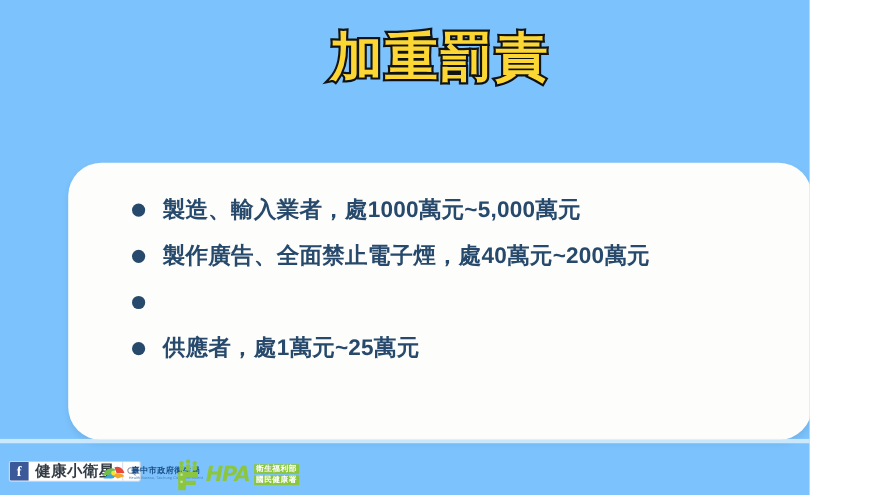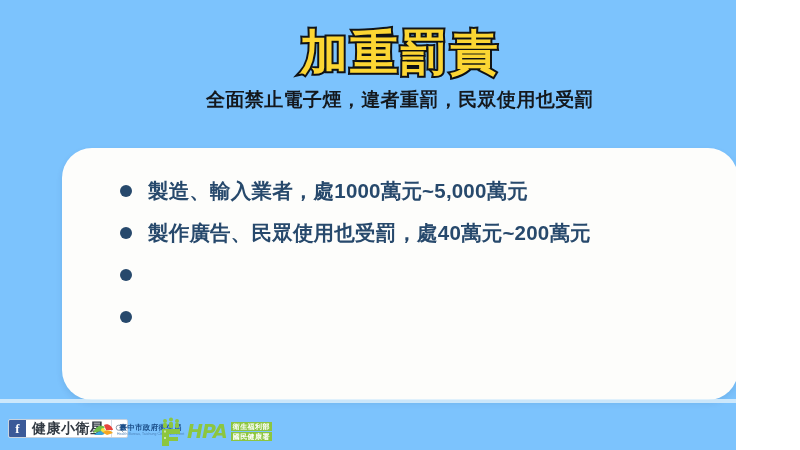--- a/index.html
+++ b/index.html
@@ -237,38 +237,38 @@
     white-space: nowrap;
   }
 </style>
 </head>
 <body>
 
 <div id="slide">
 
   <div id="title-block">
     <div id="main-title">加重罰責</div>
-    <div id="subtitle">全面禁止電子煙，違者重罰，民眾使用也受罰</div>
   </div>
 
   <div id="card">
     <ul id="penalty-list">
       <li class="penalty-item">
         <span class="bullet-dot"></span>
         <span class="penalty-text">製造、輸入業者，處1000萬元~5,000萬元</span>
       </li>
       <li class="penalty-item">
         <span class="bullet-dot"></span>
-        <span class="penalty-text">製作廣告、民眾使用也受罰，處40萬元~200萬元</span>
+        <span class="penalty-text">製作廣告、全面禁止電子煙，處40萬元~200萬元</span>
       </li>
       <li class="penalty-item">
         <span class="bullet-dot"></span>
       </li>
       <li class="penalty-item">
         <span class="bullet-dot"></span>
+        <span class="penalty-text">供應者，處1萬元~25萬元</span>
       </li>
     </ul>
   </div>
 
   <div id="card-base-band"></div>
 
   <div id="footer">
 
     <div id="fb-badge">
       <span id="fb-icon">f</span>

